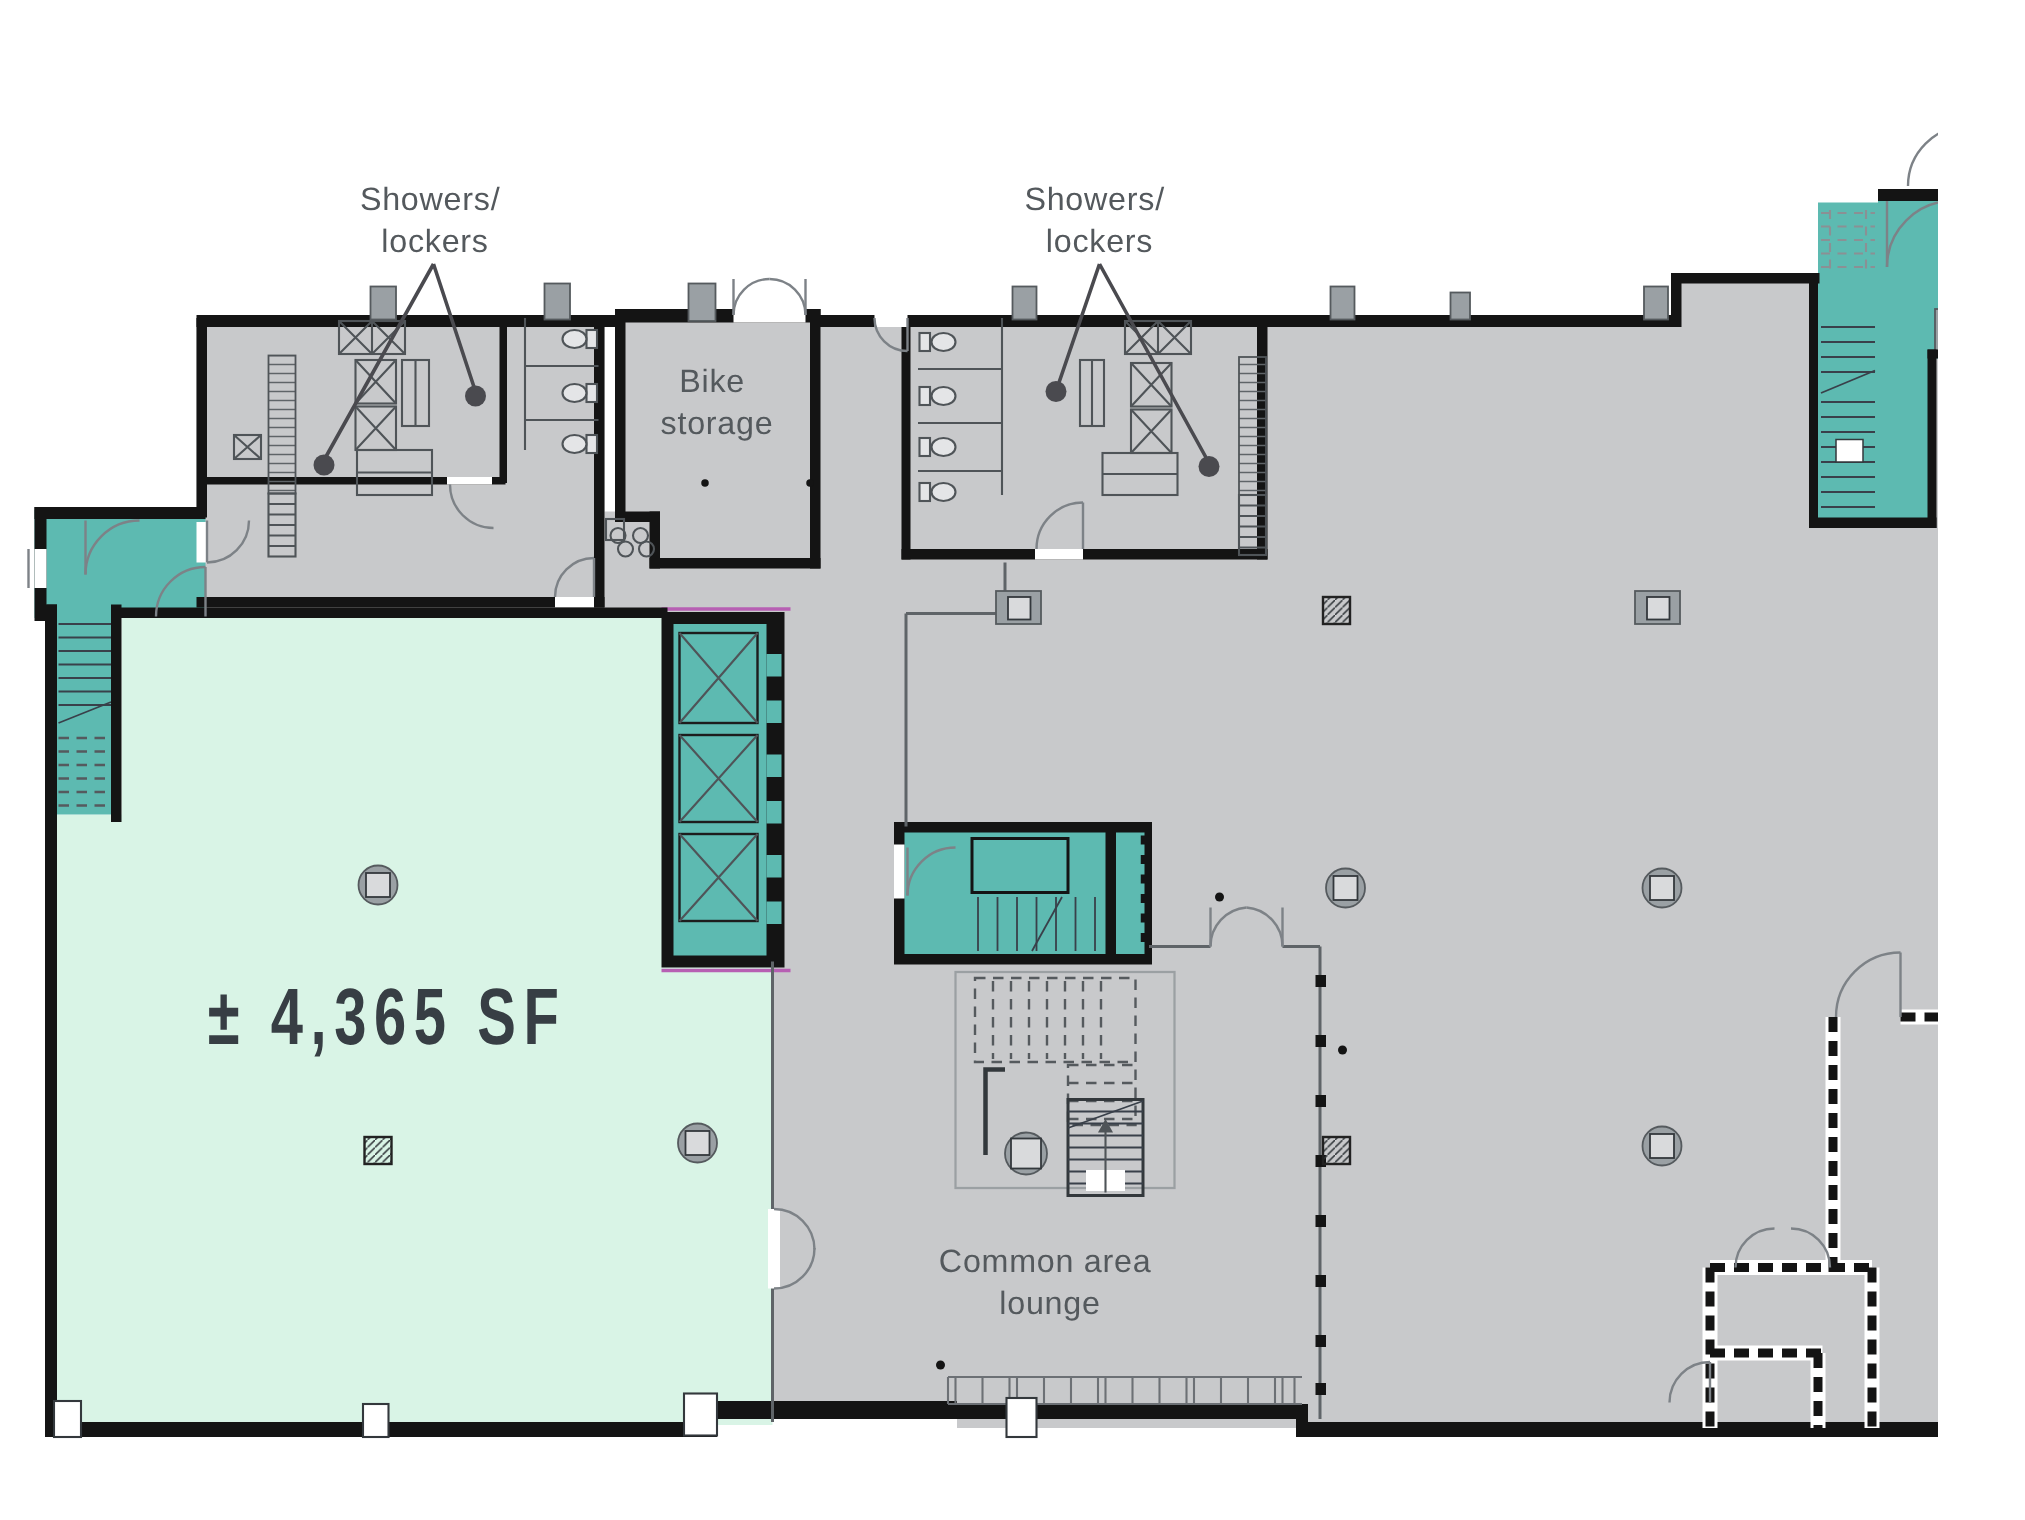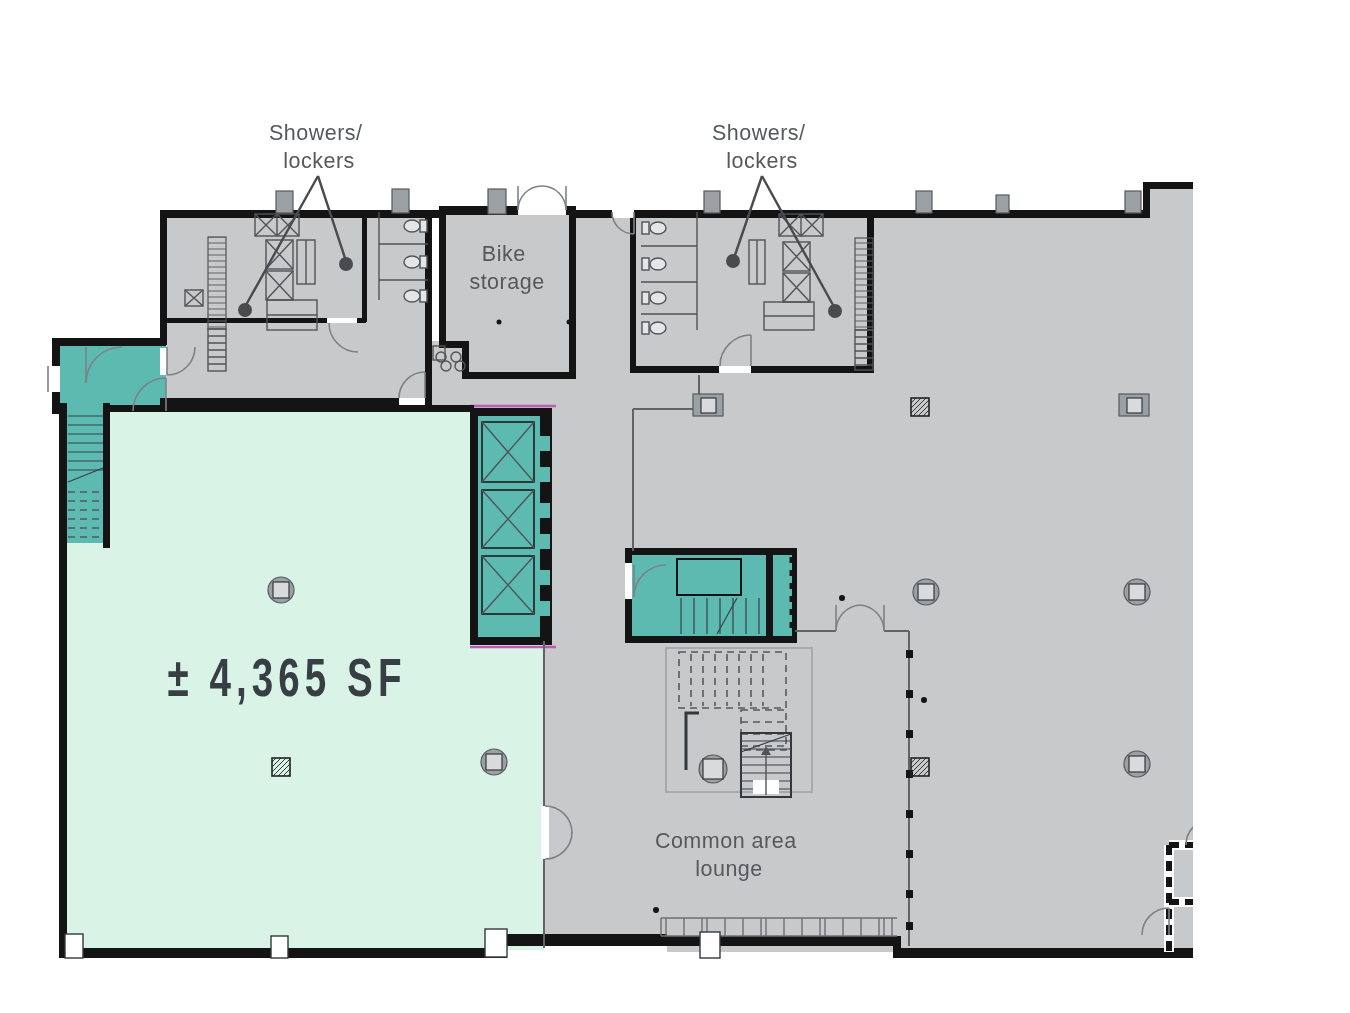--- a/index.html
+++ b/index.html
@@ -1,17 +1,17 @@
 <!DOCTYPE html>
 <html style="--c-mint: #d9f4e6; --c-teal: #5dbab1; --c-floor_gray: #c8c9cb; --c-wall: #141414; --c-label_text: #54595d; --c-area_text: #373e44; --c-leader: #4a4a4f; --c-demising: #b75fb3;"><head>
 <meta charset="utf-8">
 <style>
   html,body{margin:0;padding:0;background:#fff;}
-  .canvas{position:relative;width:1164px;height:1013px;background:#fff;overflow:hidden;
-          font-family:"Liberation Sans",sans-serif;margin-left:29px;}
+  .canvas{position:relative;width:1292px;height:1013px;background:#fff;overflow:hidden;
+          font-family:"Liberation Sans",sans-serif;}
   svg{display:block;}
   .z-gray{fill:var(--c-floor_gray);}
   .z-mint{fill:var(--c-mint);}
   .z-teal{fill:var(--c-teal);}
   .w{fill:var(--c-wall);}
   .white{fill:#ffffff;}
   .arc{fill:none;stroke:#7d8287;stroke-width:1.6;}
   .leaf{stroke:#7d8287;stroke-width:1.6;}
   .fx{stroke:#4f5458;stroke-width:1.4;fill:none;}
   .fxf{stroke:#4f5458;stroke-width:1.4;fill:#e4e5e7;}

